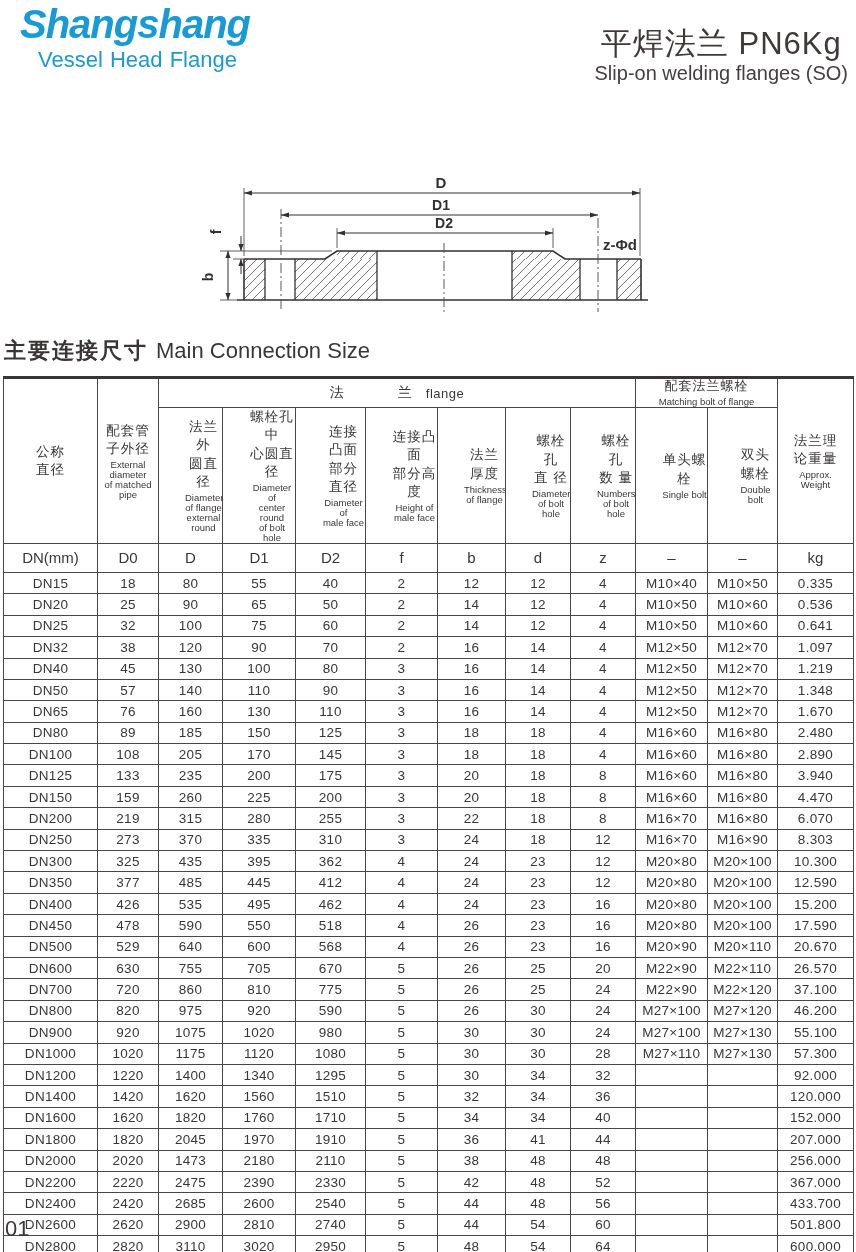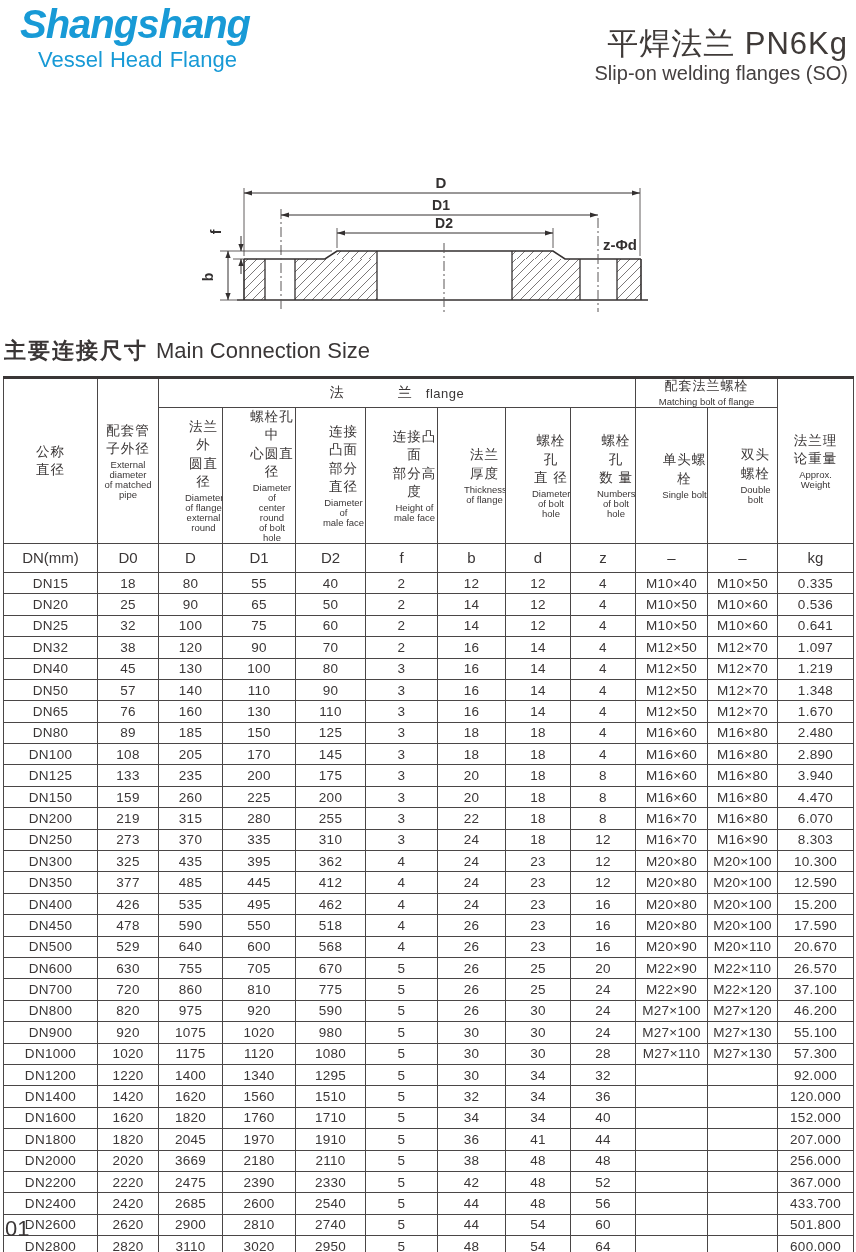--- a/index.html
+++ b/index.html
@@ -10,21 +10,21 @@
   
   .logo{position:absolute;left:20px;top:2px;}
   .logo-brand{
     font-size:40px;font-weight:bold;font-style:italic;letter-spacing:-1px;
     color:#189ad6;line-height:1.1;text-align:center;
   }
   .logo-sub{
     font-size:22px;color:#189ad6;letter-spacing:0px;word-spacing:1px;
     margin-top:1px;margin-left:18px;
   }
-  .titles{position:absolute;right:8px;top:26px;text-align:right;color:#3f3a38;}
+  .titles{position:absolute;right:8px;top:26px;text-align:center;color:#3f3a38;}
   .title-zh{font-size:31px;letter-spacing:1px;line-height:1.15;}
   .title-en{font-size:20px;color:#454040;}
   
   .section-title{position:absolute;left:4px;top:336px;font-size:22px;color:#3a3636;}
   .section-title .zh{font-weight:bold;letter-spacing:2px;}
   .section-title .en{font-weight:normal;margin-left:8px;}
   
   .diagram-wrap{position:absolute;left:185px;top:168px;width:490px;height:152px;}
   svg text{font-family:"Liberation Sans", sans-serif;fill:#333030;}
   
@@ -668,21 +668,21 @@
         <td>36</td>
         <td>41</td>
         <td>44</td>
         <td></td>
         <td></td>
         <td>207.000</td>
       </tr>
       <tr>
         <td>DN2000</td>
         <td>2020</td>
-        <td>3669</td>
+        <td>1473</td>
         <td>2180</td>
         <td>2110</td>
         <td>5</td>
         <td>38</td>
         <td>48</td>
         <td>48</td>
         <td></td>
         <td></td>
         <td>256.000</td>
       </tr>

